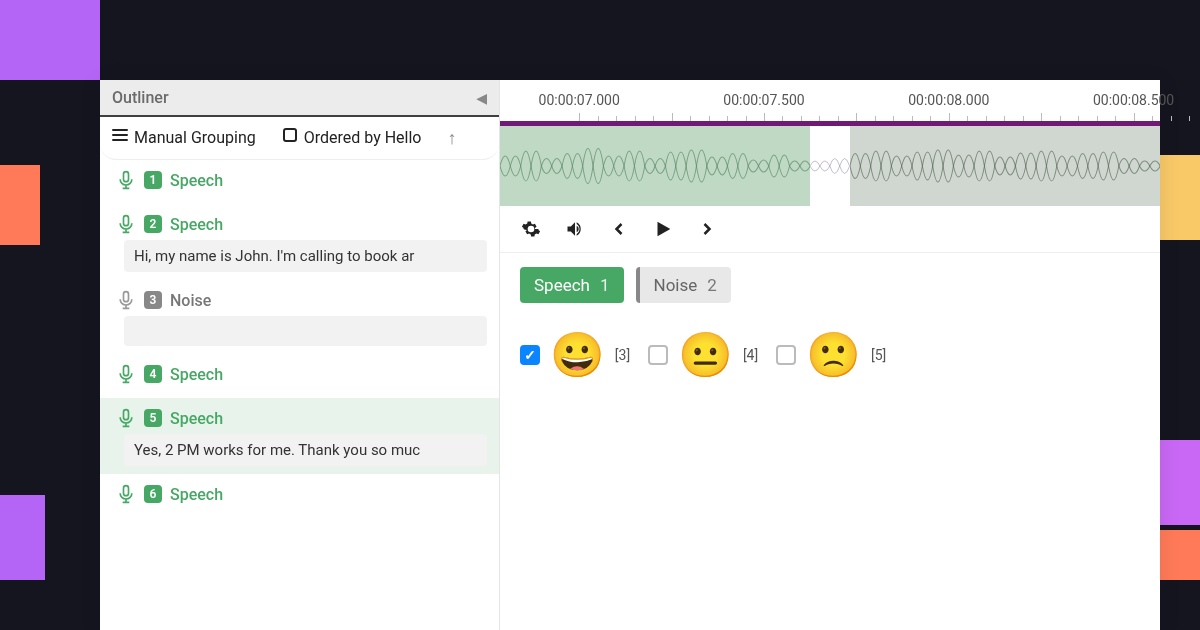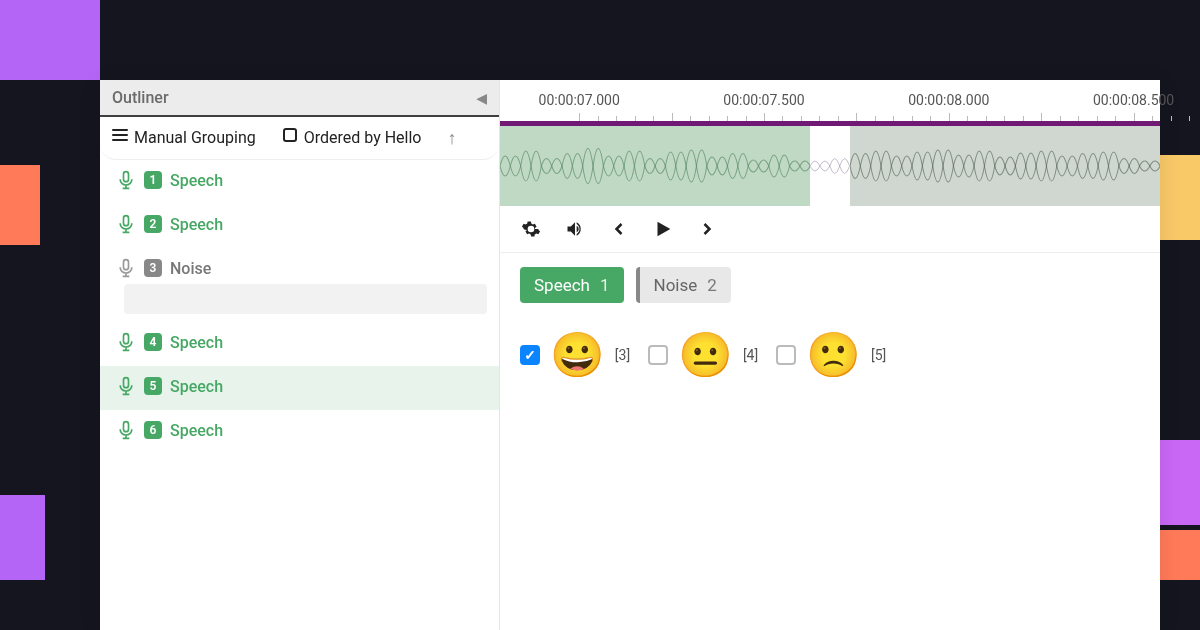--- a/index.html
+++ b/index.html
@@ -328,20 +328,21 @@
         </div>
         <div class="segment">
           <div class="seg-header">
             <span class="mic-icon mic-speech"><svg viewBox="0 0 24 24" width="20" height="20" fill="none" stroke="currentColor" stroke-width="2">
                 <rect x="9" y="2" width="6" height="12" rx="3"></rect>
                 <path d="M5 11a7 7 0 0014 0M12 18v4M8 22h8"></path>
               </svg></span>
             <span class="seg-num speech">2</span>
             <span class="seg-label speech">Speech</span>
           </div>
+          <div class="seg-text">Hi, my name is John. I'm calling to book ar</div>
         </div>
         <div class="segment">
           <div class="seg-header">
             <span class="mic-icon mic-noise"><svg viewBox="0 0 24 24" width="20" height="20" fill="none" stroke="currentColor" stroke-width="2">
                 <rect x="9" y="2" width="6" height="12" rx="3"></rect>
                 <path d="M5 11a7 7 0 0014 0M12 18v4M8 22h8"></path>
               </svg></span>
             <span class="seg-num noise">3</span>
             <span class="seg-label noise">Noise</span>
           </div>
@@ -359,20 +360,21 @@
         </div>
         <div class="segment active">
           <div class="seg-header">
             <span class="mic-icon mic-speech"><svg viewBox="0 0 24 24" width="20" height="20" fill="none" stroke="currentColor" stroke-width="2">
                 <rect x="9" y="2" width="6" height="12" rx="3"></rect>
                 <path d="M5 11a7 7 0 0014 0M12 18v4M8 22h8"></path>
               </svg></span>
             <span class="seg-num speech">5</span>
             <span class="seg-label speech">Speech</span>
           </div>
+          <div class="seg-text">Yes, 2 PM works for me. Thank you so muc</div>
         </div>
         <div class="segment">
           <div class="seg-header">
             <span class="mic-icon mic-speech"><svg viewBox="0 0 24 24" width="20" height="20" fill="none" stroke="currentColor" stroke-width="2">
                 <rect x="9" y="2" width="6" height="12" rx="3"></rect>
                 <path d="M5 11a7 7 0 0014 0M12 18v4M8 22h8"></path>
               </svg></span>
             <span class="seg-num speech">6</span>
             <span class="seg-label speech">Speech</span>
           </div>

